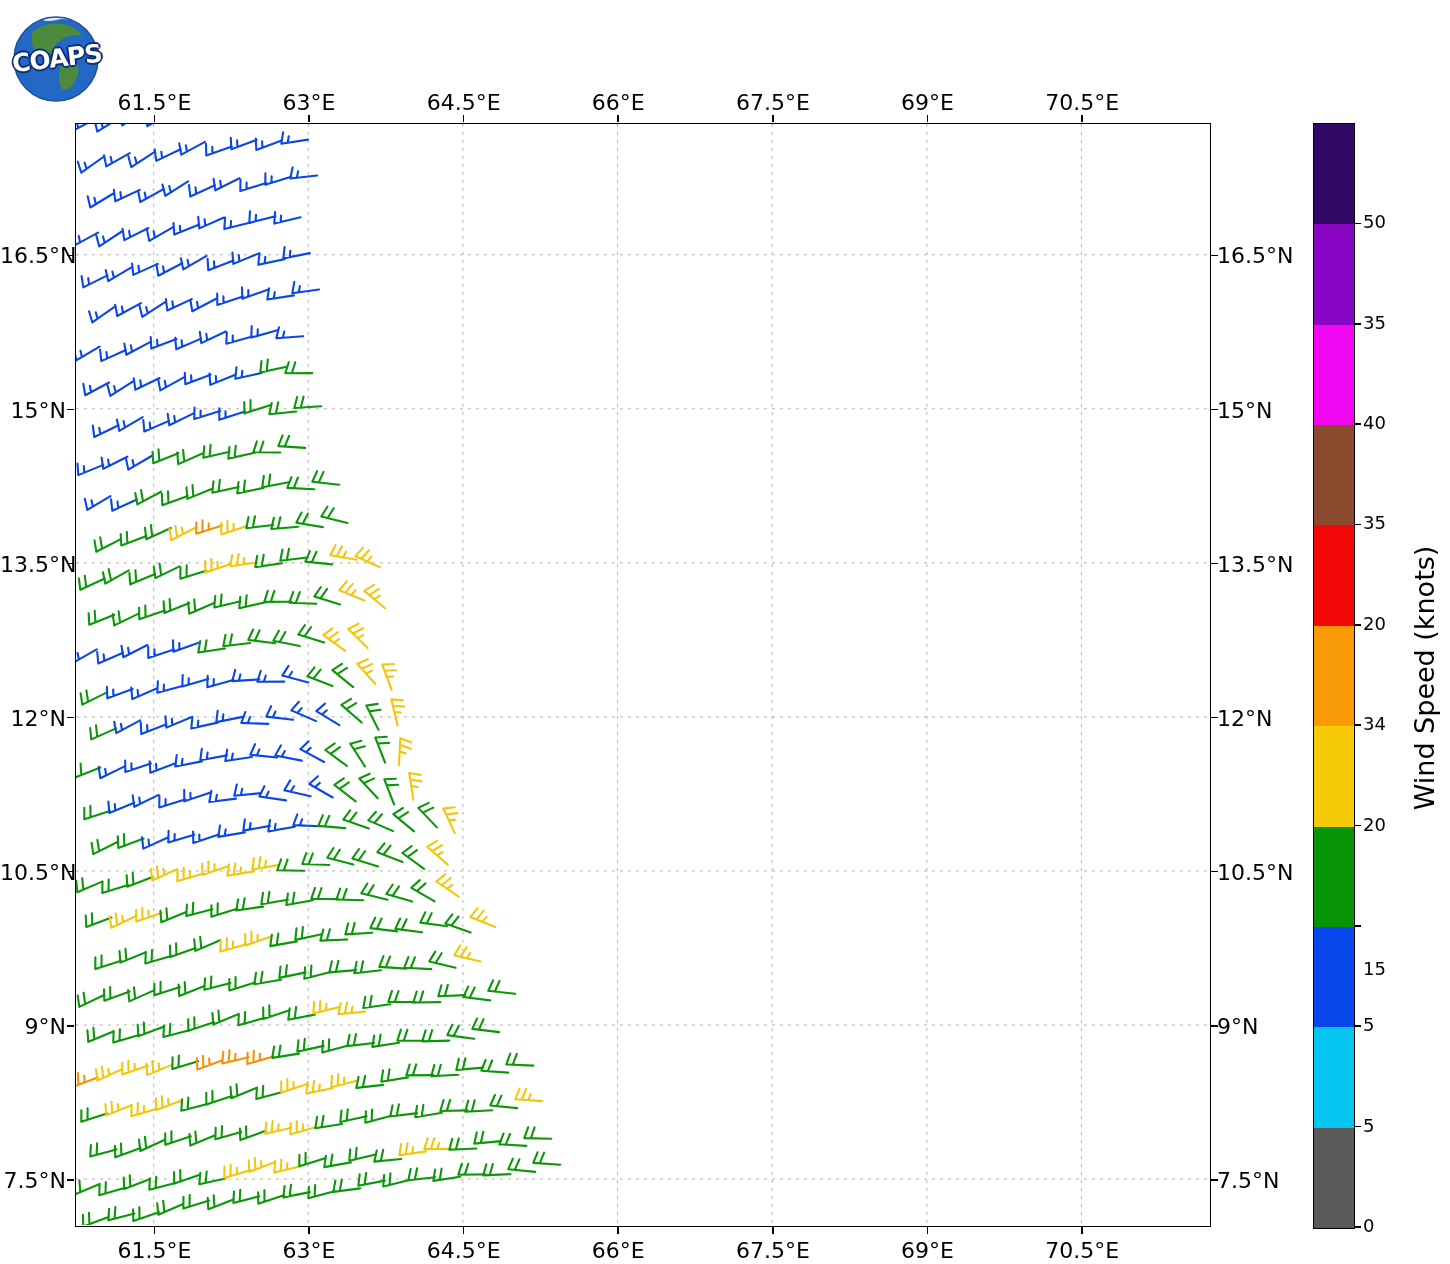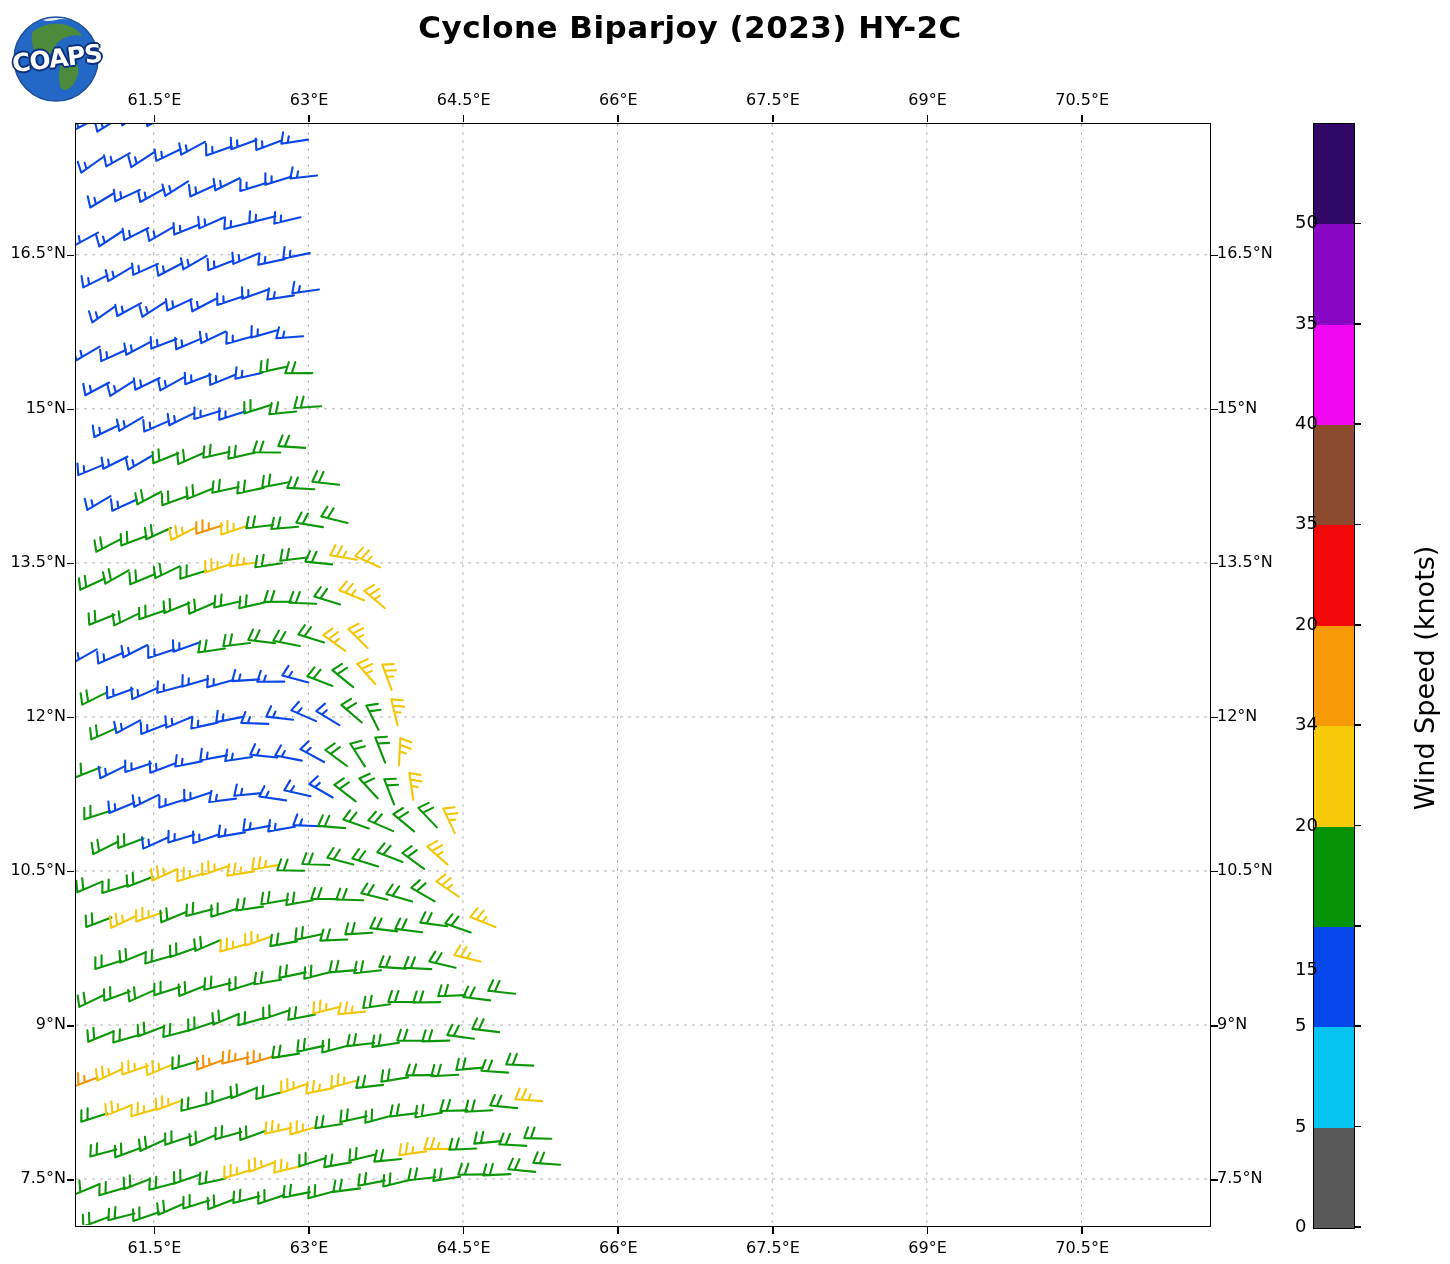--- a/index.html
+++ b/index.html
@@ -14,51 +14,50 @@
   .logo-text{position:absolute;left:0;top:30px;width:88px;text-align:center;
              font-weight:700;font-size:25px;color:#ffffff;transform:rotate(-7deg);
              letter-spacing:-1px;
              text-shadow:-2px 0 #0b2f7a,2px 0 #0b2f7a,0 -2px #0b2f7a,0 2px #0b2f7a,
                          -1px -1px #0b2f7a,1px 1px #0b2f7a,1px -1px #0b2f7a,-1px 1px #0b2f7a;}
   
   .plot{position:absolute;left:75px;top:123px;width:1136px;height:1104px;
         border:1.7px solid #000;box-sizing:border-box;background:#fff;}
   .plot svg{display:block;}
   
-  .tick-label{position:absolute;font-size:16px;white-space:nowrap;}
+  .tick-label{position:absolute;font-size:22px;white-space:nowrap;}
   .xlab{transform:translateX(-50%);}
   .ylab-left{text-align:right;width:66px;left:0;}
   .ylab-right{left:1217px;text-align:left;}
   .tickmark{position:absolute;background:#000;}
   
   .cbar{position:absolute;left:1313px;top:123px;width:40px;height:1104px;
         border:1.6px solid #000;box-sizing:content-box;}
   .cbar-seg{position:absolute;left:0;width:40px;}
-  .cbar-ticklabel{position:absolute;left:1295px;font-size:18px;}
+  .cbar-ticklabel{position:absolute;left:1363px;font-size:18px;}
   .cbar-axis-label{position:absolute;left:1424px;top:678px;font-size:27px;white-space:nowrap;
                    transform:translate(-50%,-50%) rotate(-90deg);}
 </style>
 </head>
 <body>
 
 <div id="page">
 
   <div class="logo">
     <svg width="88" height="88" viewBox="0 0 88 88">
       <circle cx="44" cy="45" r="42" fill="#2268c4"></circle>
       <path d="M20 18 Q32 8 50 10 Q64 12 70 22 Q60 20 52 24 Q44 28 40 38 Q34 44 26 40 Q18 34 20 18 Z" fill="#4c8a3c"></path>
       <path d="M52 46 Q62 44 66 52 Q68 62 60 72 Q52 80 48 72 Q46 60 48 54 Q50 48 52 46 Z" fill="#4c8a3c"></path>
       <path d="M30 6 Q44 0 58 6 Q50 4 44 6 Q36 8 30 6 Z" fill="#e8eef5"></path>
       <circle cx="44" cy="45" r="42" fill="none" stroke="#1b4f9c" stroke-width="1.5"></circle>
     </svg>
     <div class="logo-text">COAPS</div>
   </div>
 
   <div class="title-block">
-    <div>Cyclone Biparjoy (2023) HY-2C</div>
   </div>
 
   <div class="plot">
     <svg id="plot-svg" width="1133" height="1101">
         <line x1="77.67568058076255" y1="0" x2="77.67568058076255" y2="1101" stroke="#aaaaaa" stroke-width="0.9" stroke-dasharray="3,5"></line>
         <line x1="232.3036297640656" y1="0" x2="232.3036297640656" y2="1101" stroke="#aaaaaa" stroke-width="0.9" stroke-dasharray="3,5"></line>
         <line x1="386.9315789473686" y1="0" x2="386.9315789473686" y2="1101" stroke="#aaaaaa" stroke-width="0.9" stroke-dasharray="3,5"></line>
         <line x1="541.5595281306717" y1="0" x2="541.5595281306717" y2="1101" stroke="#aaaaaa" stroke-width="0.9" stroke-dasharray="3,5"></line>
         <line x1="696.1874773139747" y1="0" x2="696.1874773139747" y2="1101" stroke="#aaaaaa" stroke-width="0.9" stroke-dasharray="3,5"></line>
         <line x1="850.8154264972777" y1="0" x2="850.8154264972777" y2="1101" stroke="#aaaaaa" stroke-width="0.9" stroke-dasharray="3,5"></line>

